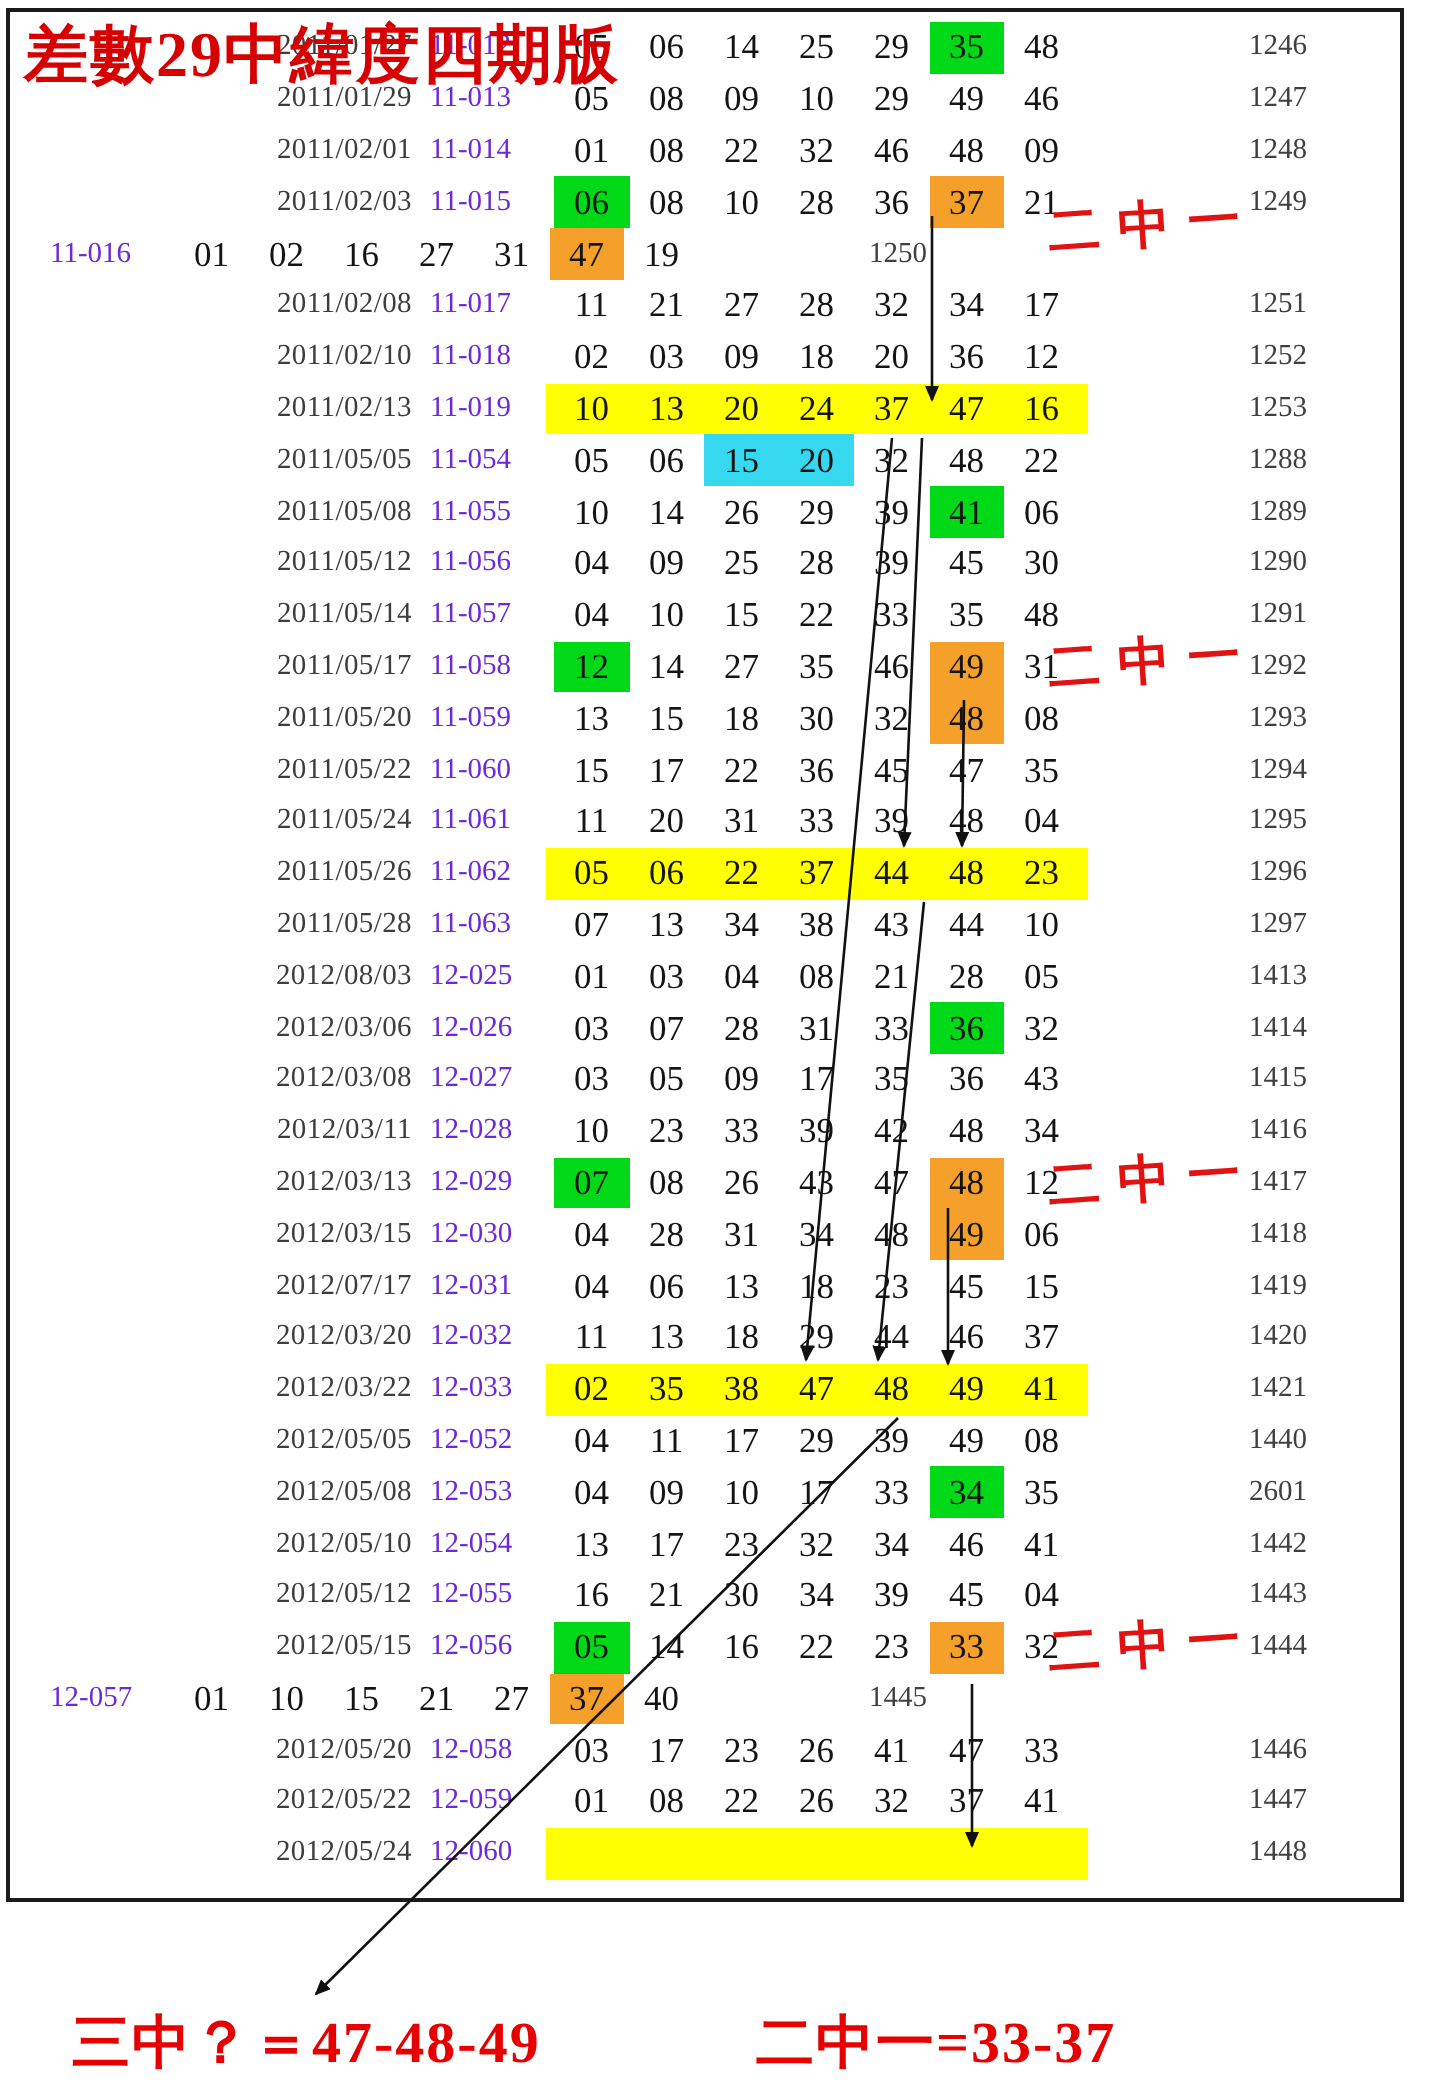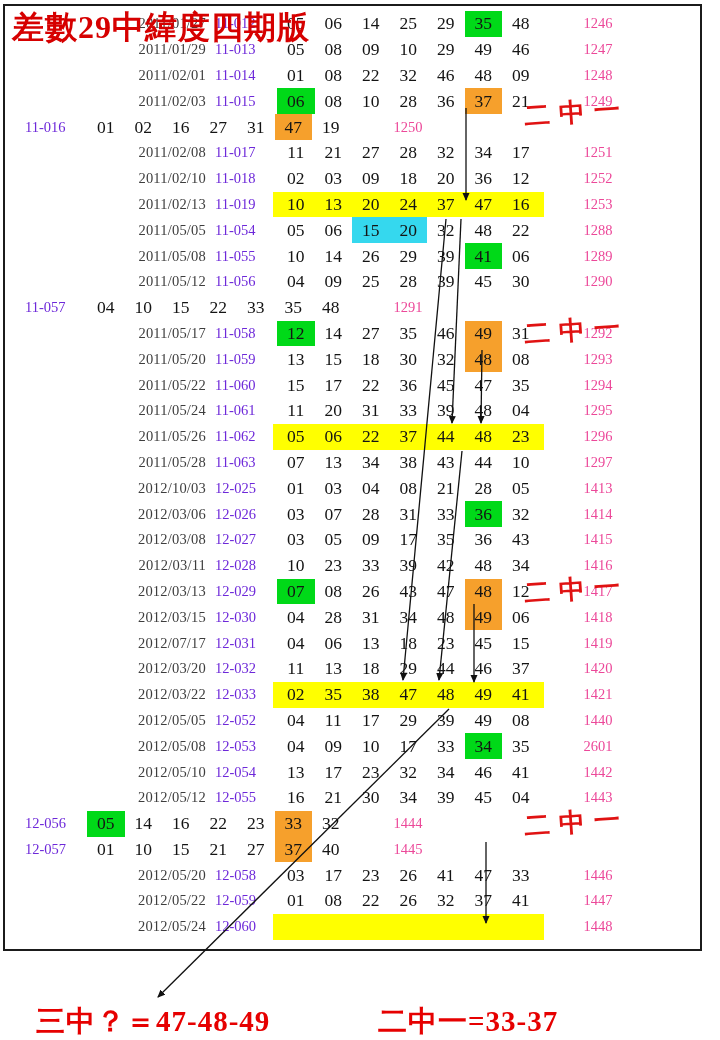--- a/index.html
+++ b/index.html
@@ -17,21 +17,21 @@
   .c-issue{width:58px;margin-left:9px;font-size:14.5px;color:#6d28d9;}
   .nums{display:flex;margin-left:0px;padding:0 4px;height:100%;align-items:center;}
   .yrow .nums{background:#ffff00;}
   .cell{
     width:37.5px;height:100%;display:flex;align-items:center;justify-content:center;
     font-size:17.5px;color:#141414;
   }
   .hl-green{background:#00d918;}
   .hl-orange{background:#f6a02c;}
   .hl-cyan{background:#35d8ee;}
-  .c-seq{width:70px;margin-left:40px;text-align:left;font-size:14.5px;color:#ec4899;}
+  .c-seq{width:70px;margin-left:40px;text-align:right;font-size:14.5px;color:#404040;}
   .title{
     position:absolute;left:12px;top:6px;font-size:32px;font-weight:bold;color:#d60000;
     white-space:nowrap;letter-spacing:1px;
   }
   .sidenote{
     position:absolute;left:524px;color:#e01212;font-size:26px;font-weight:bold;
     letter-spacing:9px;transform:rotate(-4deg);white-space:nowrap;line-height:1;
   }
   .bottomnote{
     position:absolute;top:1002px;color:#e60000;font-size:29px;font-weight:bold;
@@ -194,20 +194,21 @@
         <div class="cell">09</div>
         <div class="cell">25</div>
         <div class="cell">28</div>
         <div class="cell">39</div>
         <div class="cell">45</div>
         <div class="cell">30</div>
       </div>
       <div class="c-seq">1290</div>
     </div>
     <div class="row">
+      <div class="c-date">2011/05/14</div>
       <div class="c-issue">11-057</div>
       <div class="nums">
         <div class="cell">04</div>
         <div class="cell">10</div>
         <div class="cell">15</div>
         <div class="cell">22</div>
         <div class="cell">33</div>
         <div class="cell">35</div>
         <div class="cell">48</div>
       </div>
@@ -291,21 +292,21 @@
         <div class="cell">13</div>
         <div class="cell">34</div>
         <div class="cell">38</div>
         <div class="cell">43</div>
         <div class="cell">44</div>
         <div class="cell">10</div>
       </div>
       <div class="c-seq">1297</div>
     </div>
     <div class="row">
-      <div class="c-date">2012/10/03</div>
+      <div class="c-date">2012/08/03</div>
       <div class="c-issue">12-025</div>
       <div class="nums">
         <div class="cell">01</div>
         <div class="cell">03</div>
         <div class="cell">04</div>
         <div class="cell">08</div>
         <div class="cell">21</div>
         <div class="cell">28</div>
         <div class="cell">05</div>
       </div>
@@ -473,20 +474,21 @@
         <div class="cell">21</div>
         <div class="cell">30</div>
         <div class="cell">34</div>
         <div class="cell">39</div>
         <div class="cell">45</div>
         <div class="cell">04</div>
       </div>
       <div class="c-seq">1443</div>
     </div>
     <div class="row">
+      <div class="c-date">2012/05/15</div>
       <div class="c-issue">12-056</div>
       <div class="nums">
         <div class="cell hl-green">05</div>
         <div class="cell">14</div>
         <div class="cell">16</div>
         <div class="cell">22</div>
         <div class="cell">23</div>
         <div class="cell hl-orange">33</div>
         <div class="cell">32</div>
       </div>

